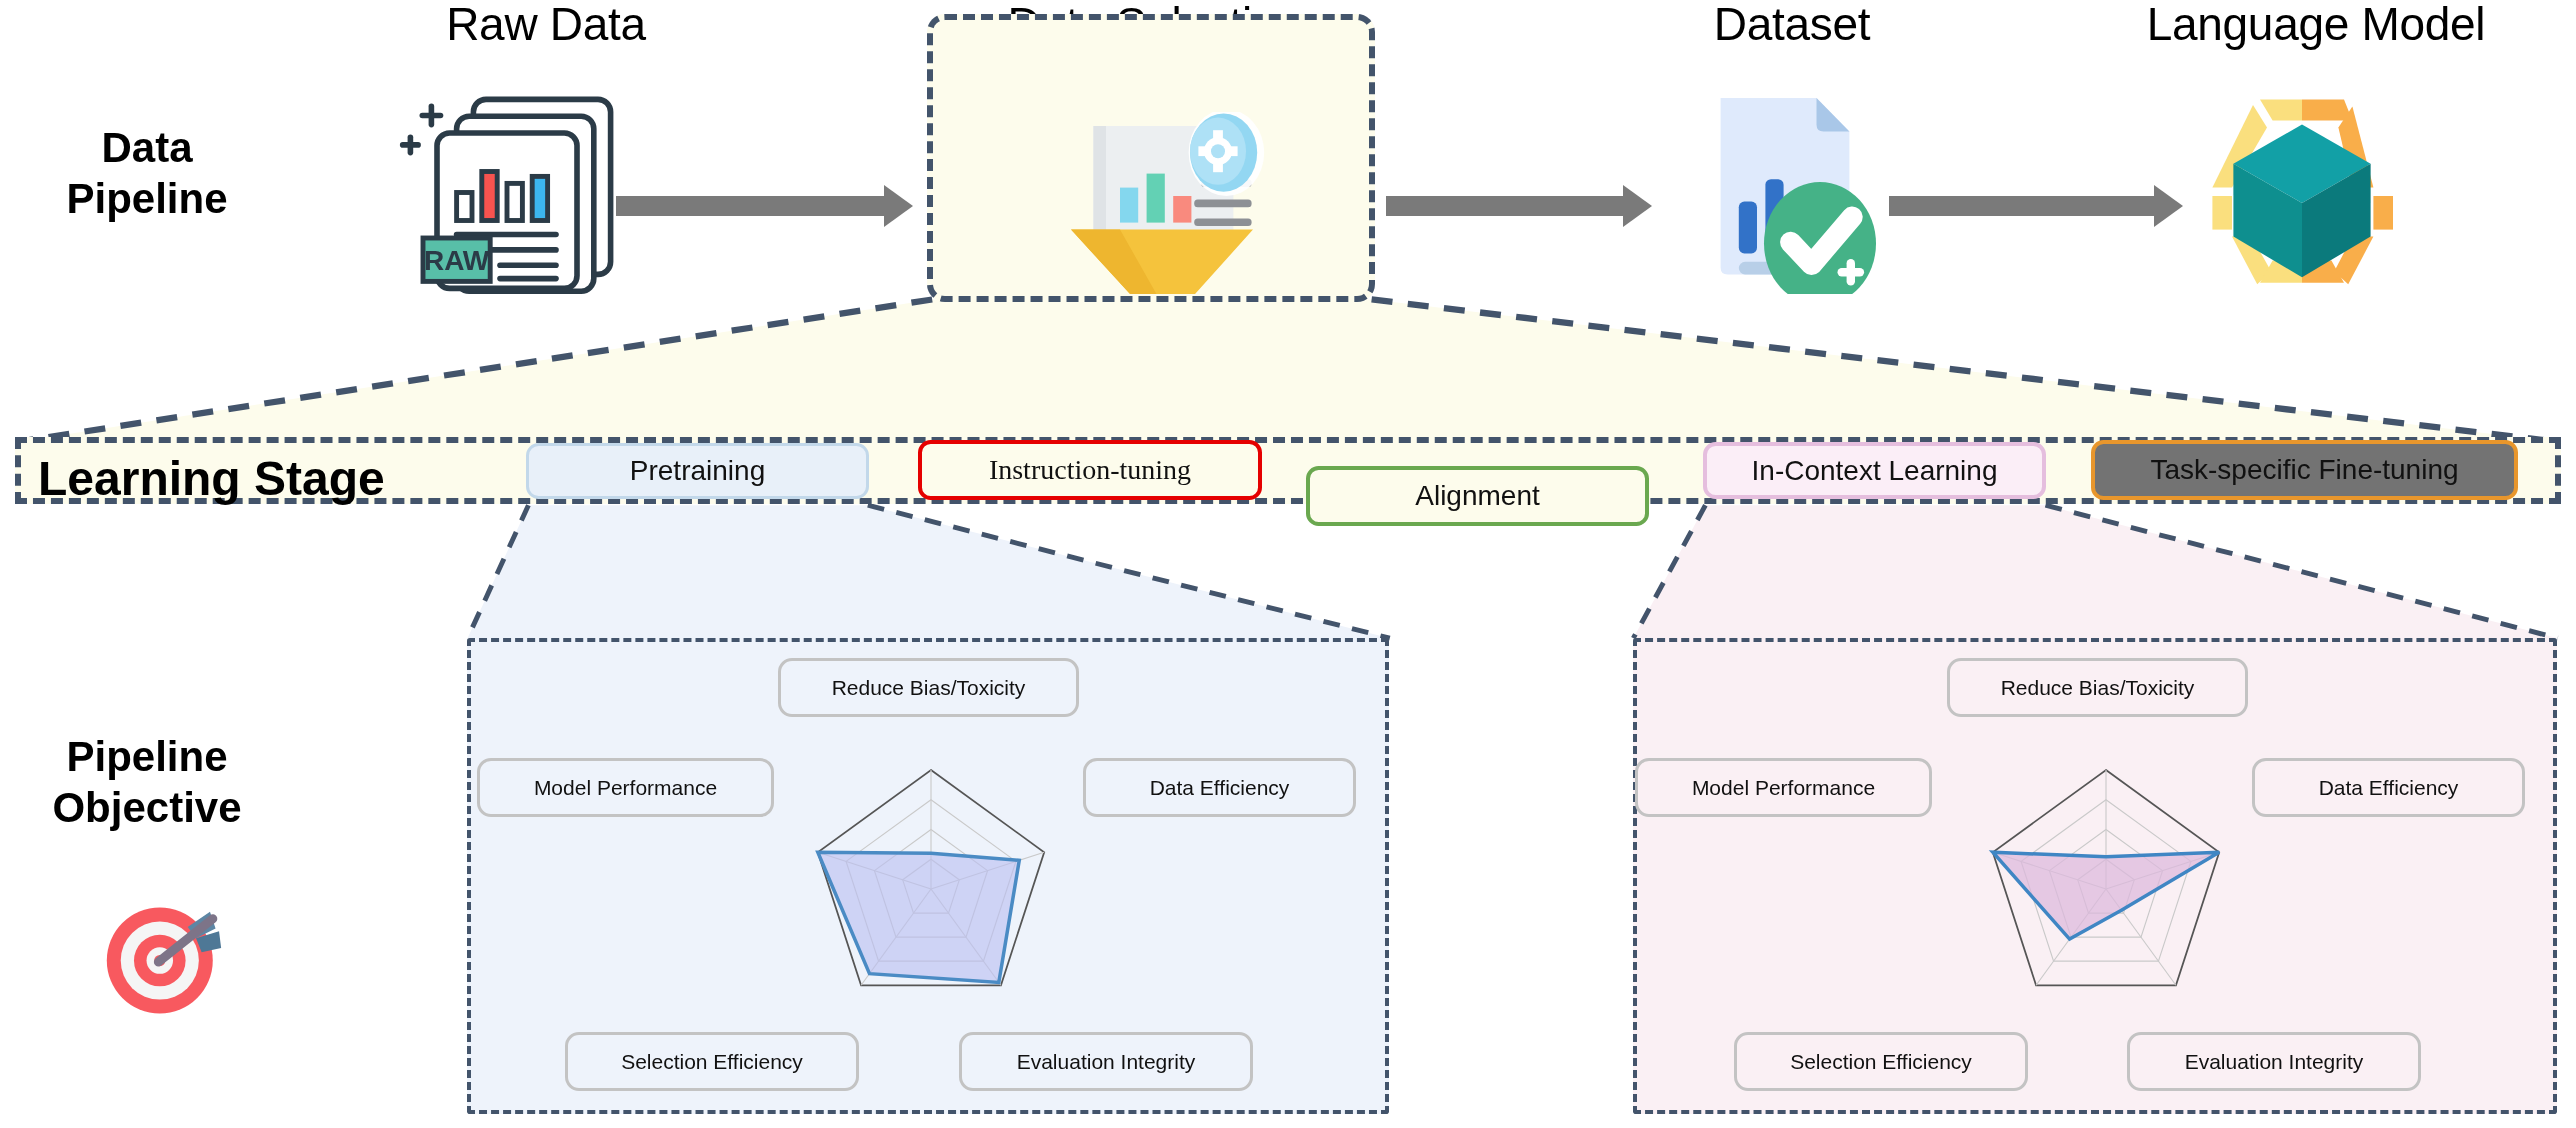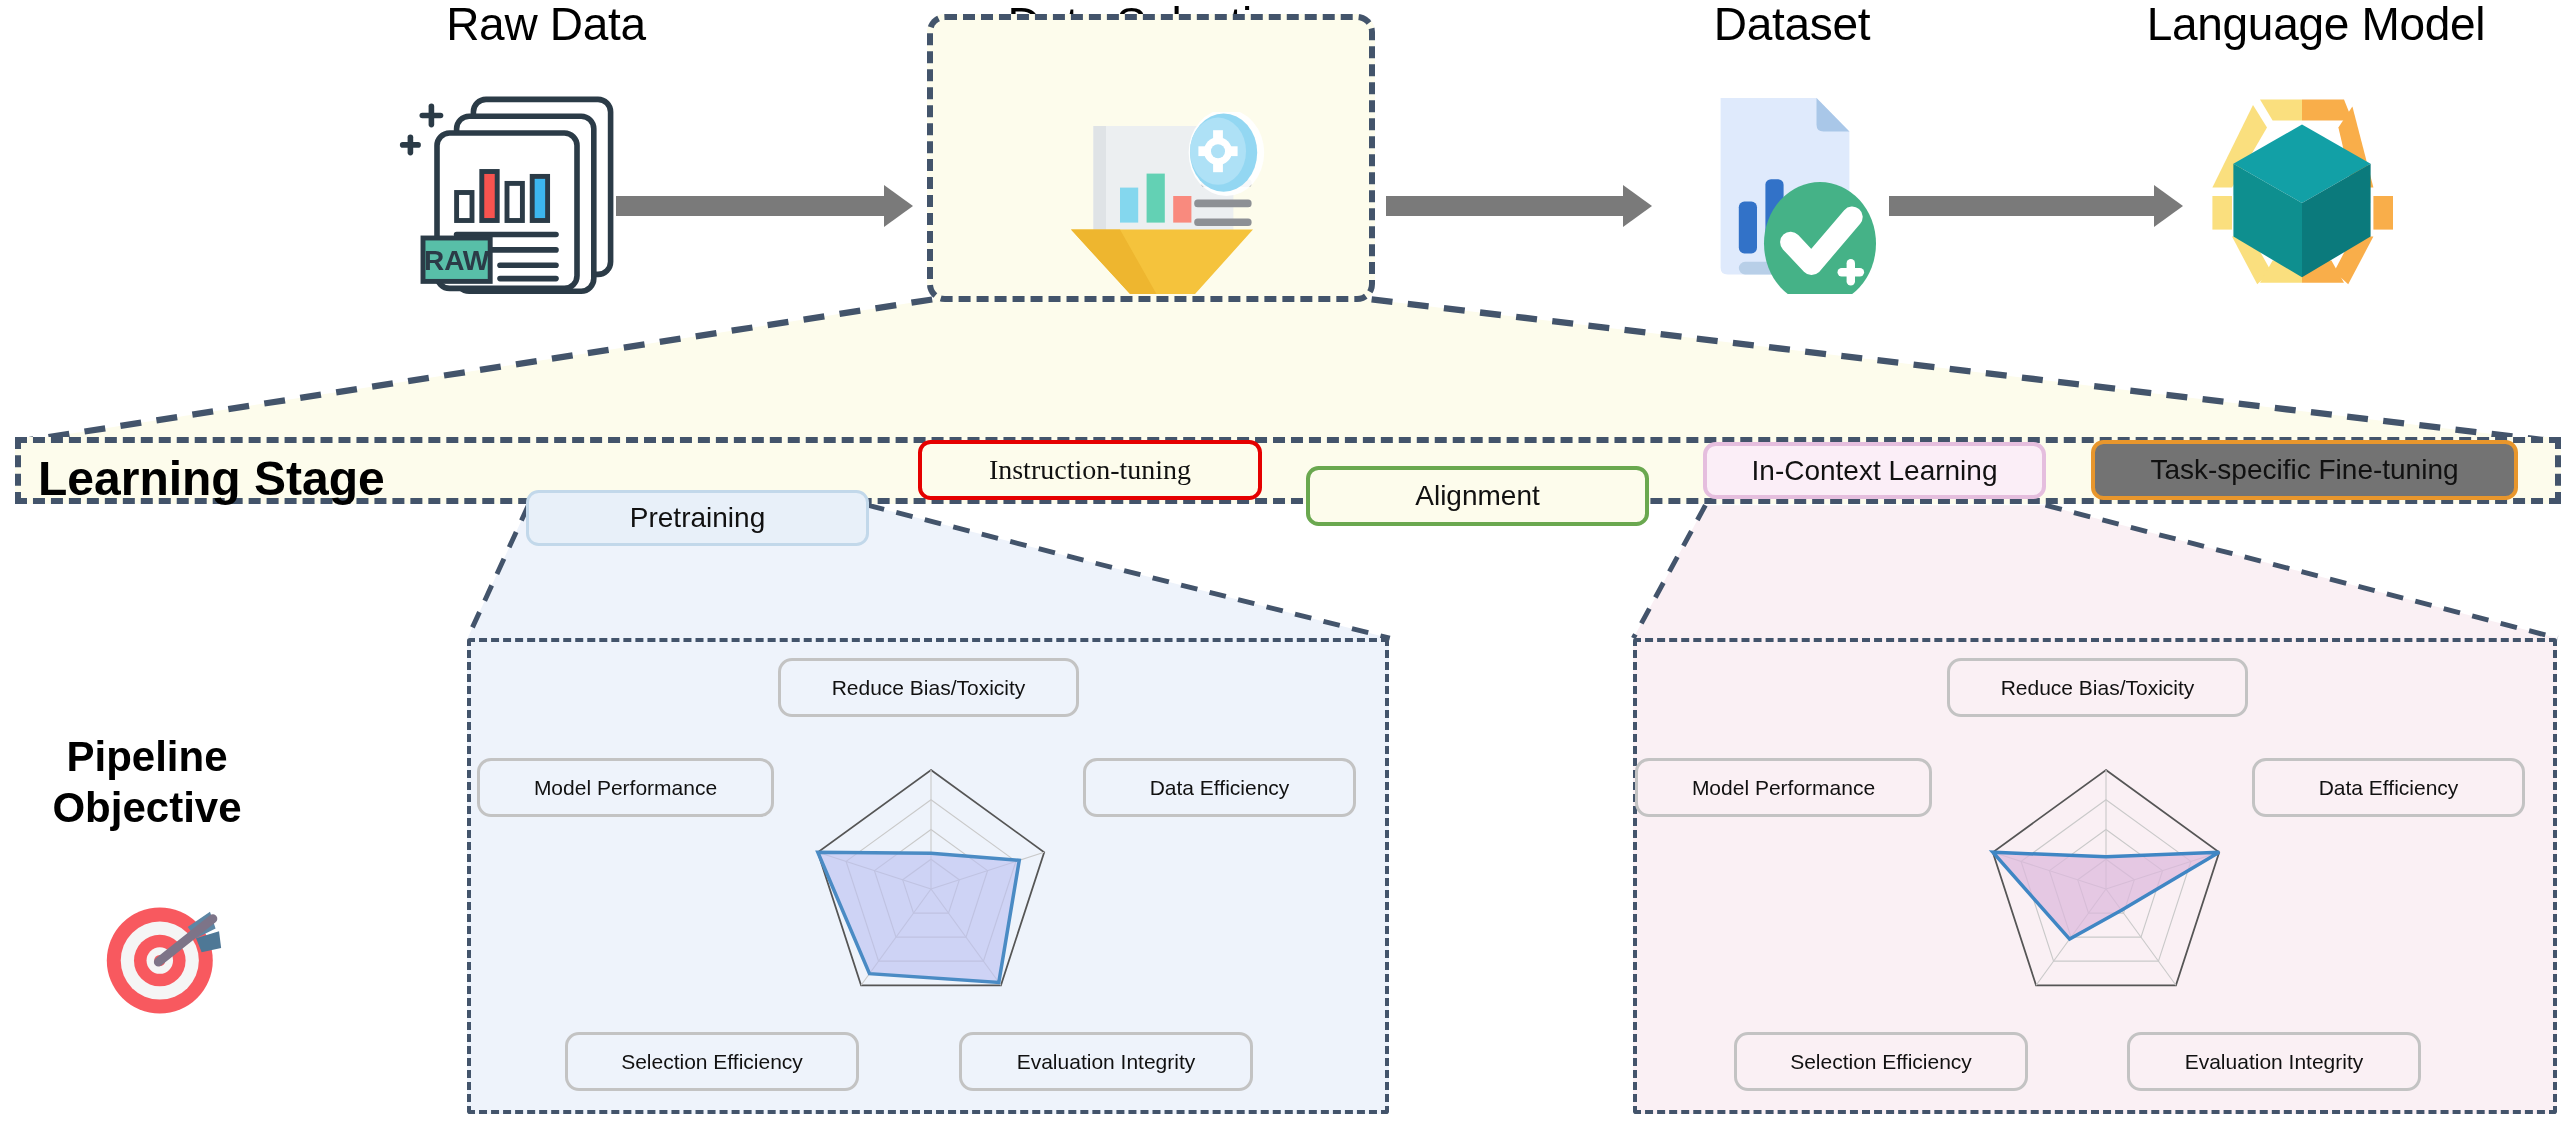--- a/index.html
+++ b/index.html
@@ -125,20 +125,22 @@
 
     <polygon points="755,722 1240,722 1986,912 668,912" fill="#eef3fb" stroke="none"></polygon>
     <polyline points="755,722 668,912" fill="none" stroke="#43546b" stroke-width="7" stroke-dasharray="24 18"></polyline>
     <polyline points="1240,722 1986,912" fill="none" stroke="#43546b" stroke-width="7" stroke-dasharray="24 18"></polyline>
 
     <polygon points="2437,722 2923,722 3655,912 2334,912" fill="#faf0f4" stroke="none"></polygon>
     <polyline points="2437,722 2334,912" fill="none" stroke="#43546b" stroke-width="7" stroke-dasharray="24 18"></polyline>
     <polyline points="2923,722 3655,912" fill="none" stroke="#43546b" stroke-width="7" stroke-dasharray="24 18"></polyline>
   </svg>
 
+  <div class="row-label" style="left:0px; top:122px; width:294px;">Data
+Pipeline</div>
 
   <div class="pipeline-title" style="left:378px; top:-3.5px; width:336px; text-align:center;">Raw Data</div>
 
   <div class="pipeline-title" style="left:931px; top:-3.5px; width:448px; text-align:center;">Data Selection</div>
 
   <div class="pipeline-title" style="left:1624px; top:-3.5px; width:336px; text-align:center;">Dataset</div>
 
   <div class="pipeline-title" style="left:2064px; top:-3.5px; width:504px; text-align:center;">Language Model</div>
 
   <svg class="abs" style="left:395px; top:91px;" width="231" height="203" viewBox="0 0 330 290">
@@ -245,21 +247,21 @@
     <polygon points="160,58 258,114 258,218 160,276 62,218 62,114" fill="none"></polygon>
     <polygon points="160,58 258,114 160,170 62,114" fill="#12a0a6"></polygon>
     <polygon points="62,114 160,170 160,276 62,218" fill="#0e8f8f"></polygon>
     <polygon points="258,114 258,218 160,276 160,170" fill="#0b7a7c"></polygon>
   </svg>
 
   <div class="stage-bar" style="left:15.4px; top:437px; width:2546px; height:67px;"></div>
 
   <div class="stage-bar-label" style="left:38px; top:451px;">Learning Stage</div>
 
-  <div class="stage-chip" style="left:526px; top:443px; width:343px; height:56px; background:#e8f0f9; border:3.5px solid #c2d8ea;margin-top:47px;">
+  <div class="stage-chip" style="left:526px; top:443px; width:343px; height:56px; background:#e8f0f9; border:3.5px solid #c2d8ea;">
     <span>Pretraining</span>
   </div>
 
   <div class="stage-chip" style="left:918px; top:440px; width:344px; height:60px; background:#fdfcec; border:4.9px solid #e50000;font-family:Liberation Serif, serif;">
     <span>Instruction-tuning</span>
   </div>
 
   <div class="stage-chip" style="left:1306px; top:466px; width:343px; height:60px; background:#fdfcec; border:4.9px solid #6aa84f;">
     <span>Alignment</span>
   </div>

